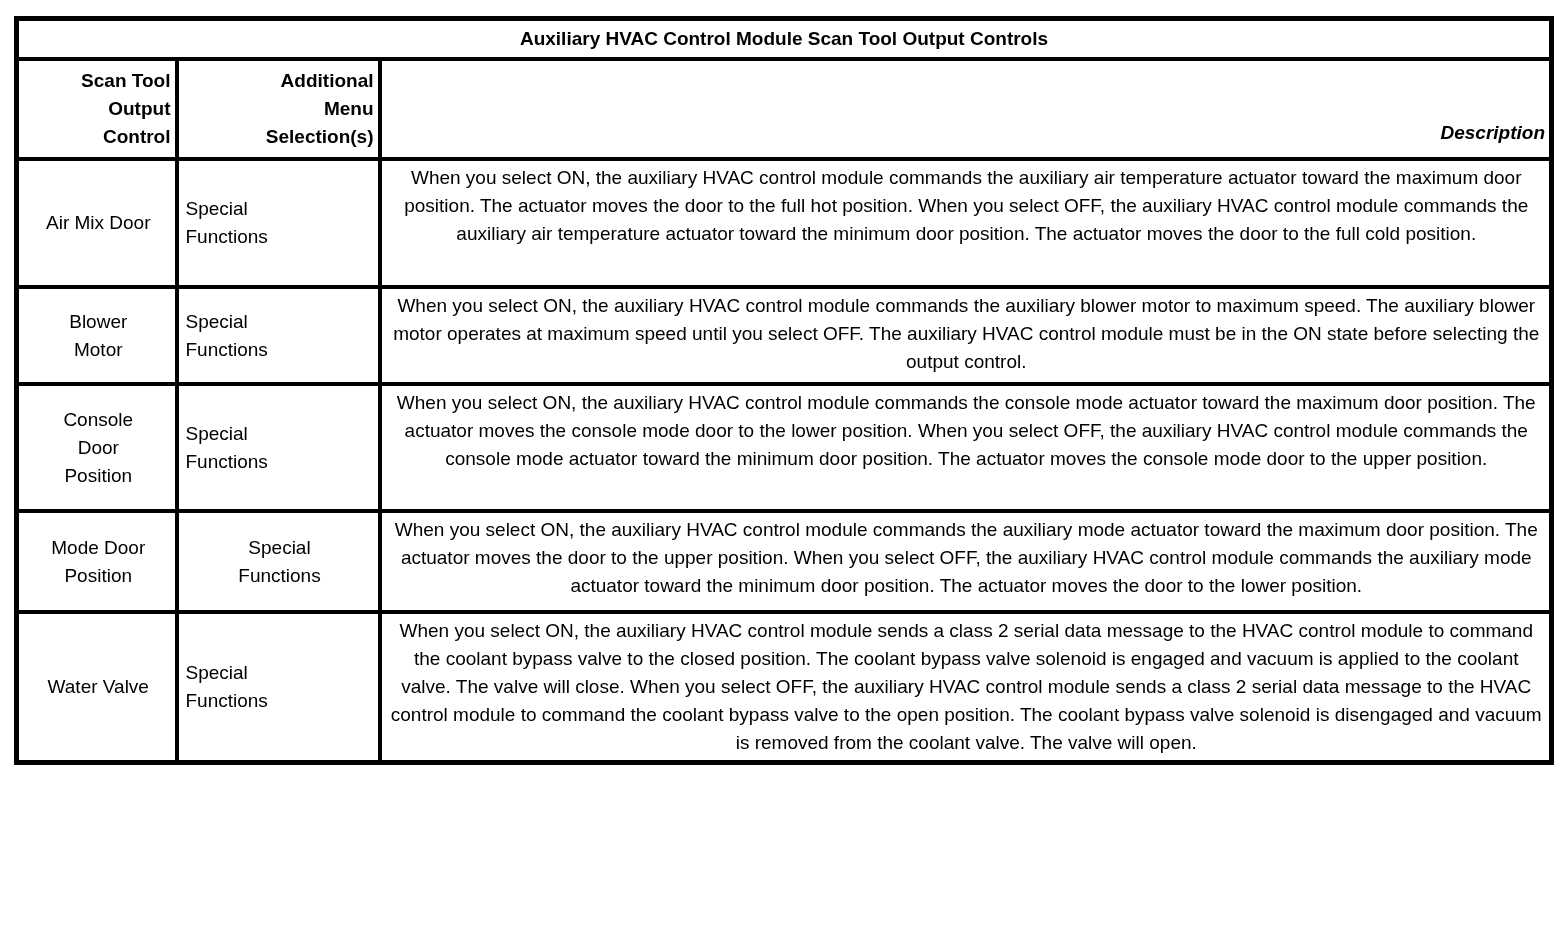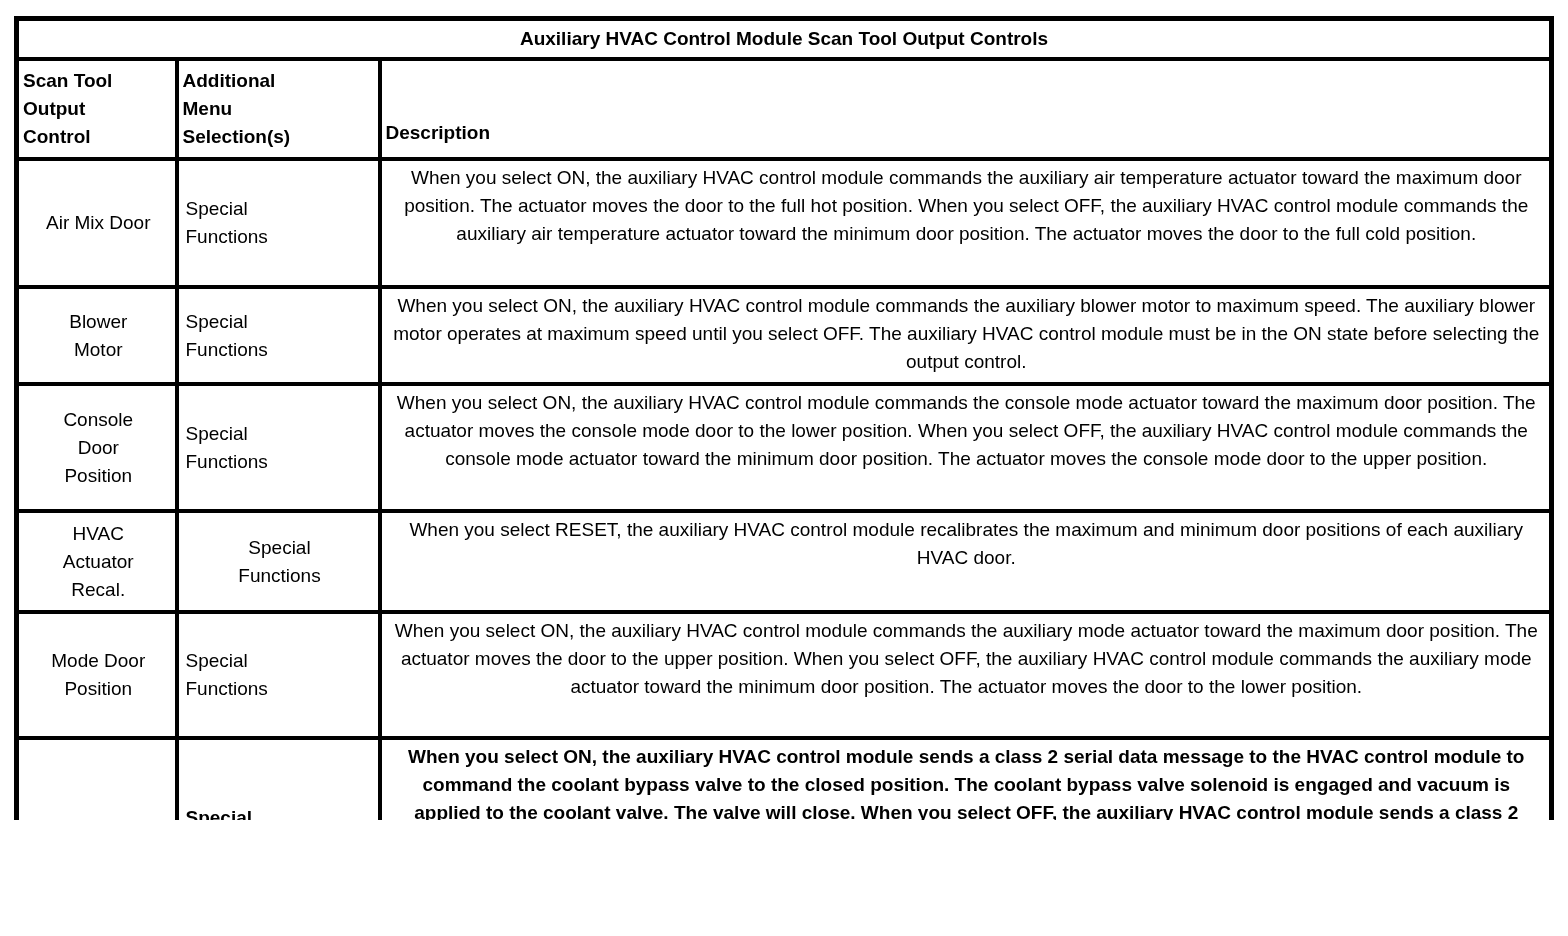--- a/index.html
+++ b/index.html
@@ -41,27 +41,27 @@
     font-weight: bold;
     font-size: 20px;
     text-align: center;
     vertical-align: middle;
     height: 40px;
     padding: 4px 6px;
   }
   th {
     font-weight: bold;
     font-size: 20px;
-    text-align: left;
+    text-align: right;
     padding: 6px 4px;
     height: 92px;
     white-space: pre-line;
   }
   th.col-control, th.col-menu { vertical-align: middle; }
-  th.col-desc { vertical-align: bottom; padding-bottom: 10px; }
+  th.col-desc { vertical-align: bottom; padding-bottom: 10px; font-style: italic; }
 
   td.stub-cell {
     vertical-align: middle;
     text-align: center;
     padding: 4px 4px 4px 7px;
     white-space: pre-line;
   }
   td.menu-cell {
     vertical-align: middle;
     text-align: left;
@@ -124,28 +124,20 @@
   </tr>
         <tr>
     <td class="stub-cell">Console
 Door
 Position</td>
     <td class="menu-cell">Special
 Functions</td>
     <td class="desc-cell">When you select ON, the auxiliary HVAC control module commands the console mode actuator toward the maximum door position. The actuator moves the console mode door to the lower position. When you select OFF, the auxiliary HVAC control module commands the console mode actuator toward the minimum door position. The actuator moves the console mode door to the upper position.</td>
   </tr>
         <tr>
-    <td class="stub-cell">HVAC
-Actuator
-Recal.</td>
-    <td class="menu-cell">Special
-Functions</td>
-    <td class="desc-cell">When you select RESET, the auxiliary HVAC control module recalibrates the maximum and minimum door positions of each auxiliary HVAC door.</td>
-  </tr>
-        <tr>
     <td class="stub-cell">Mode Door
 Position</td>
     <td class="menu-cell">Special
 Functions</td>
     <td class="desc-cell">When you select ON, the auxiliary HVAC control module commands the auxiliary mode actuator toward the maximum door position. The actuator moves the door to the upper position. When you select OFF, the auxiliary HVAC control module commands the auxiliary mode actuator toward the minimum door position. The actuator moves the door to the lower position.</td>
   </tr>
         <tr>
     <td class="stub-cell">Water Valve</td>
     <td class="menu-cell">Special
 Functions</td>

